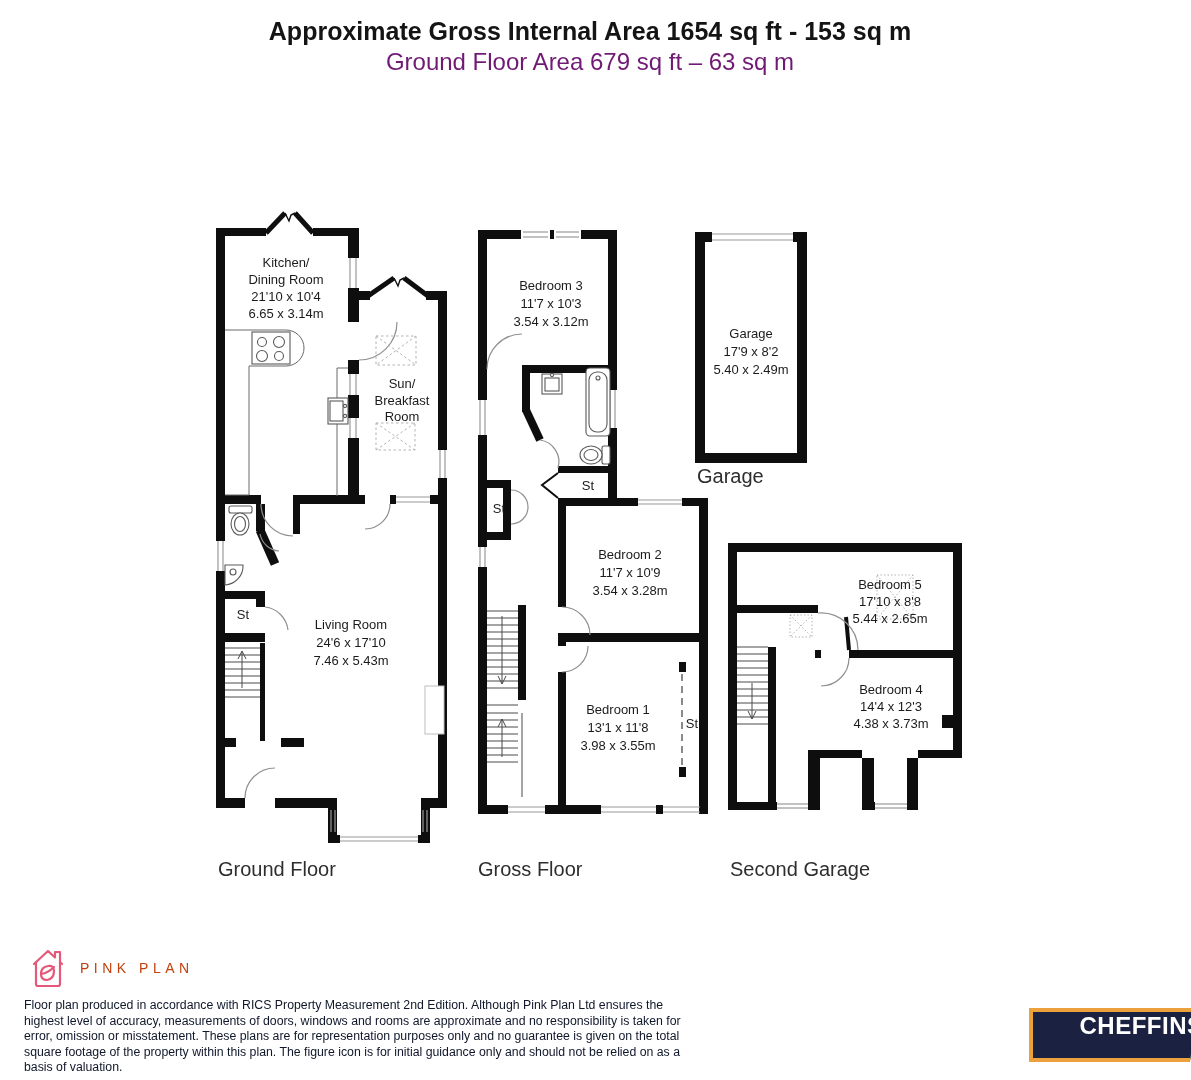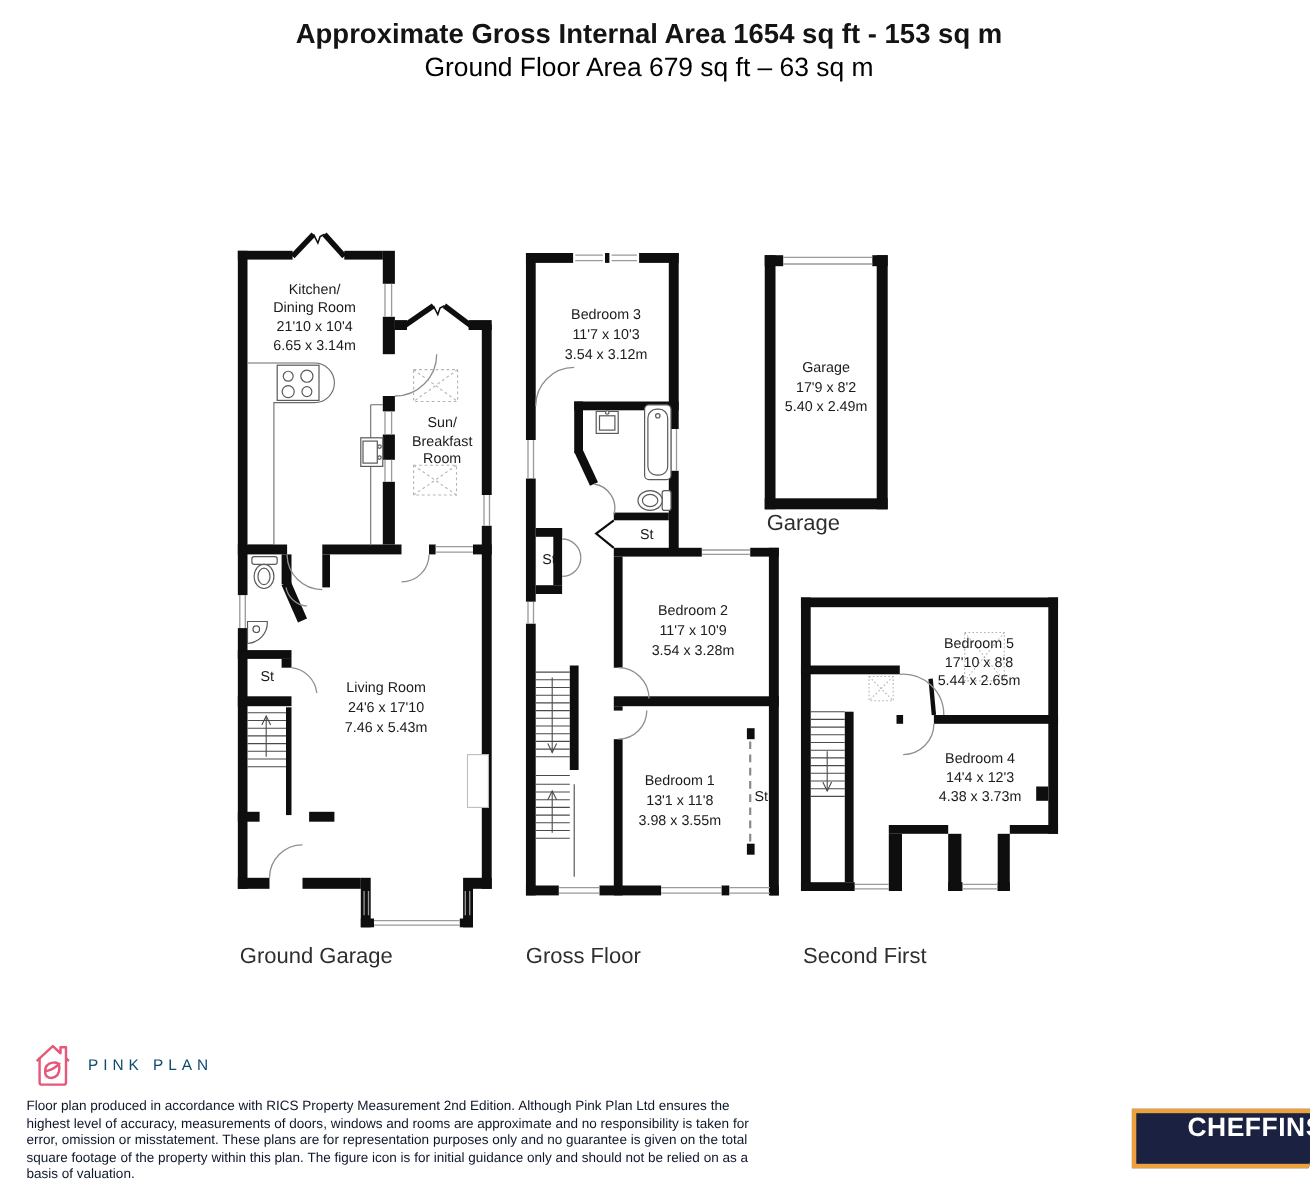--- a/index.html
+++ b/index.html
@@ -1,20 +1,20 @@
 <!DOCTYPE html>
 <html><head>
 <meta charset="utf-8">
 <style>
   html,body{margin:0;padding:0;background:#fff;}
   #canvas{position:relative;width:1191px;height:1080px;background:#ffffff;overflow:hidden;
           font-family:"Liberation Sans",sans-serif;color:#1b1b1b;border-radius:26px;}
   .hdr{position:absolute;left:0;top:16px;width:1180px;text-align:center;}
   .hdr .h1{font-size:25px;font-weight:bold;color:#141414;line-height:31px;}
-  .hdr .h2{font-size:24px;font-weight:normal;color:#000000;line-height:30px;}
+  .hdr .h2{font-size:24px;font-weight:normal;color:#701a75;line-height:30px;}
   .plan{position:absolute;}
   .floor-caption{position:absolute;font-size:20px;color:#2e2e2e;}
   svg text{font-family:"Liberation Sans",sans-serif;font-size:13px;fill:#1b1b1b;}
   .wall{fill:#0e0e0e;}
   .thinw{stroke:#0e0e0e;fill:none;}
   .arc{stroke:#8f8f8f;stroke-width:1.2;fill:none;}
   .win{stroke:#9a9a9a;stroke-width:1.2;}
   .fix{stroke:#5a5a5a;stroke-width:1.1;fill:#ffffff;}
   .tread{stroke:#4a4a4a;stroke-width:1;}
   .dash{stroke:#b3b3b3;stroke-width:1;fill:none;stroke-dasharray:2.5,2.5;}
@@ -399,34 +399,34 @@
       <text x="162" y="80">5.44 x 2.65m</text>
     </g>
     <g text-anchor="middle">
       <text x="163" y="151">Bedroom 4</text>
       <text x="163" y="168">14'4 x 12'3</text>
       <text x="163" y="185">4.38 x 3.73m</text>
     </g>
   </svg>
 
   <div class="floor-caption" style="left:697px;top:465px">Garage</div>
-  <div class="floor-caption" style="left:218px;top:858px">Ground Garage</div>
+  <div class="floor-caption" style="left:218px;top:858px">Ground Floor</div>
   <div class="floor-caption" style="left:478px;top:858px">Gross Floor</div>
-  <div class="floor-caption" style="left:730px;top:858px">Second First</div>
+  <div class="floor-caption" style="left:730px;top:858px">Second Garage</div>
 
   <div id="pinkplan">
     <svg width="40" height="44" viewBox="0 0 40 44">
       <g fill="none" stroke="#e5587a" stroke-width="2.2" stroke-linejoin="round" stroke-linecap="round">
         <path d="M 6 18 L 20 5 L 27 11.5 M 27 11.5 L 27 6 L 32 6 L 32 16 L 34 18"></path>
         <path d="M 8 16 L 8 38 Q 8 40 10 40 L 30 40 Q 32 40 32 38 L 32 16"></path>
         <path d="M 26 25 Q 26 33 19 34 Q 13 34 13 28 Q 13 21 20 20 Q 26 19 26 25 Z"></path>
         <path d="M 13 28 Q 20 27 26 21"></path>
       </g>
     </svg>
-    <span class="pp-text" style="color: #0c4a6e;">PINK PLAN</span>
+    <span class="pp-text" style="color: #c2410c;">PINK PLAN</span>
   </div>
 
   <div id="disclaimer">Floor plan produced in accordance with RICS Property Measurement 2nd Edition. Although Pink Plan Ltd ensures the highest level of accuracy, measurements of doors, windows and rooms are approximate and no responsibility is taken for error, omission or misstatement. These plans are for representation purposes only and no guarantee is given on the total square footage of the property within this plan. The figure icon is for initial guidance only and should not be relied on as a basis of valuation.</div>
 
   <div id="cheffins" style="background: rgb(27, 33, 64); border: 4px solid rgb(236, 161, 60);">
     <span class="ch-text" style="color: rgb(255, 255, 255);">CHEFFINS</span>
   </div>
 
 </div>
 

